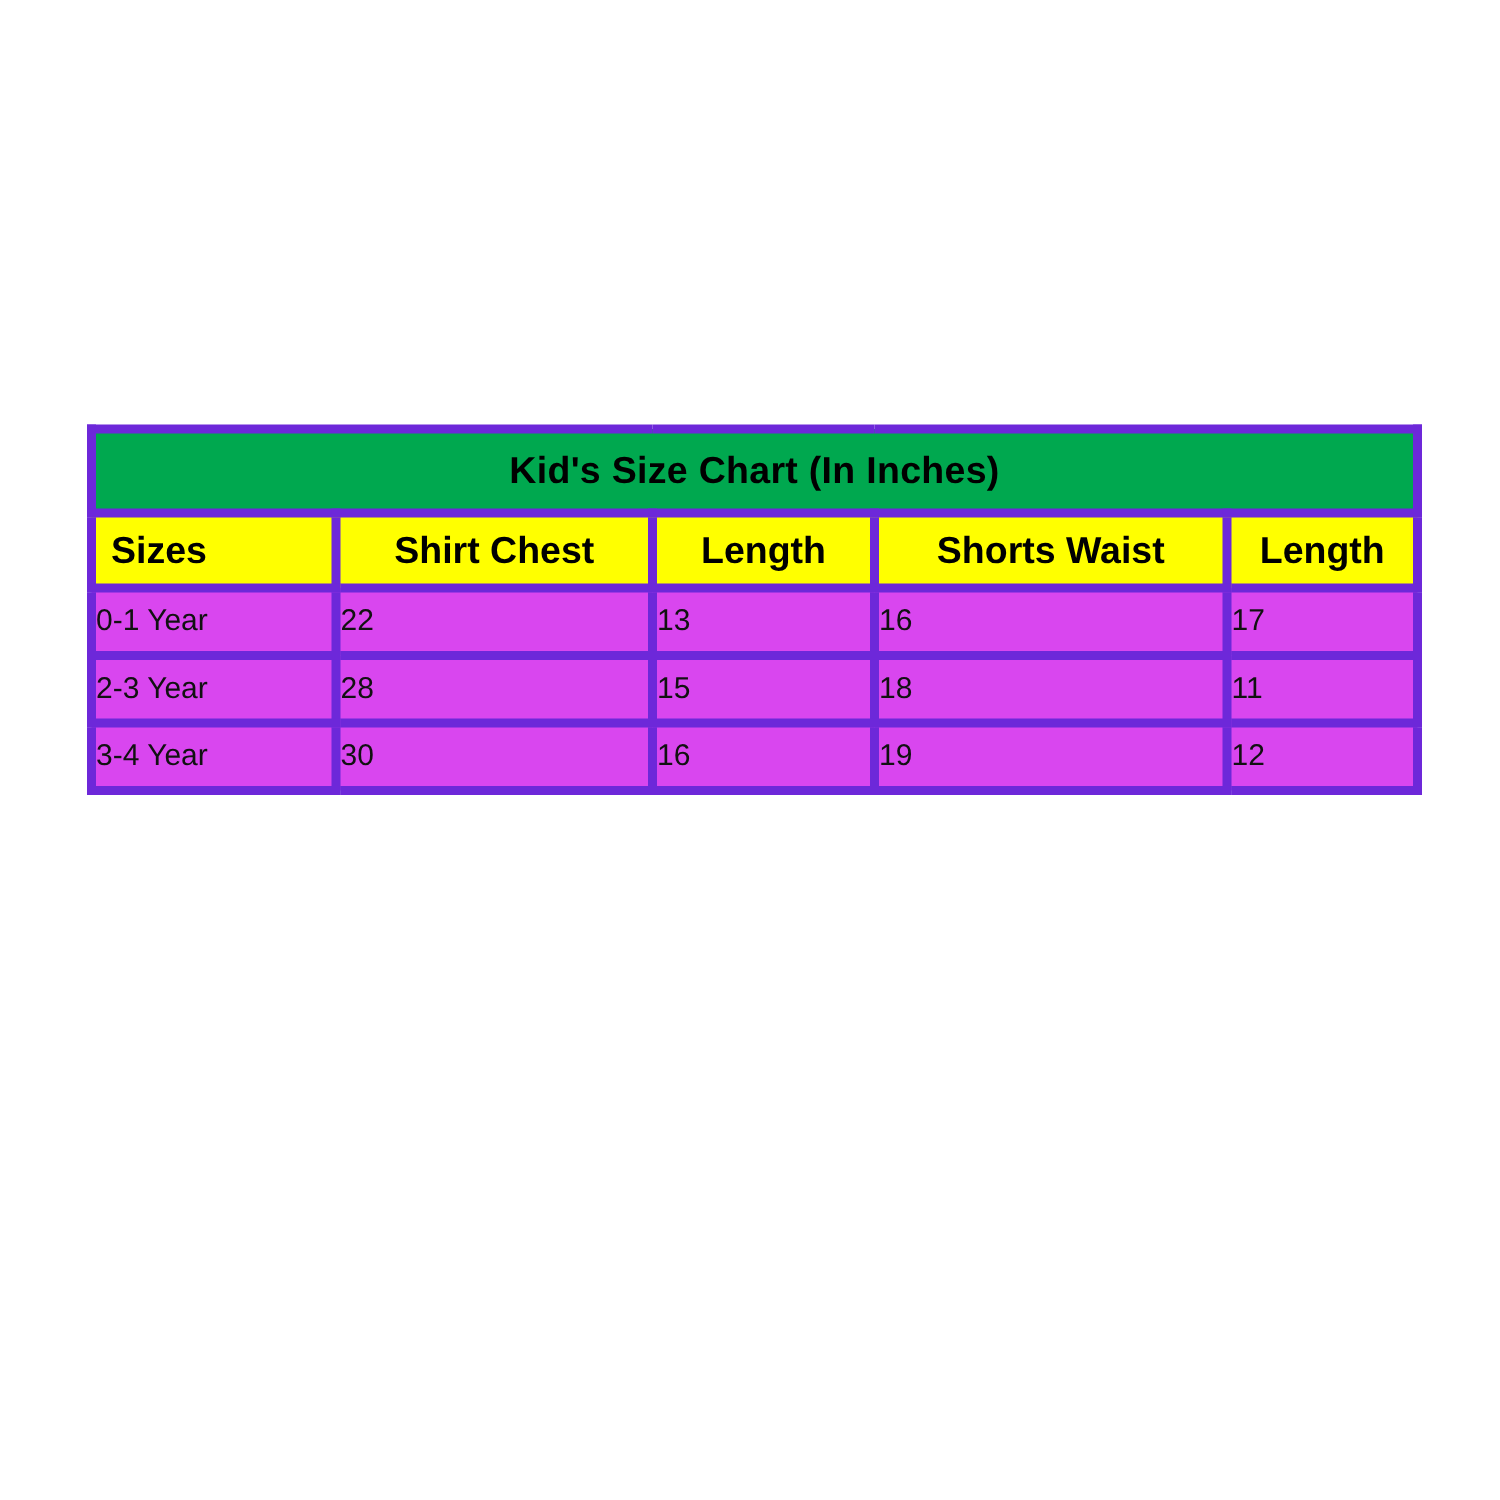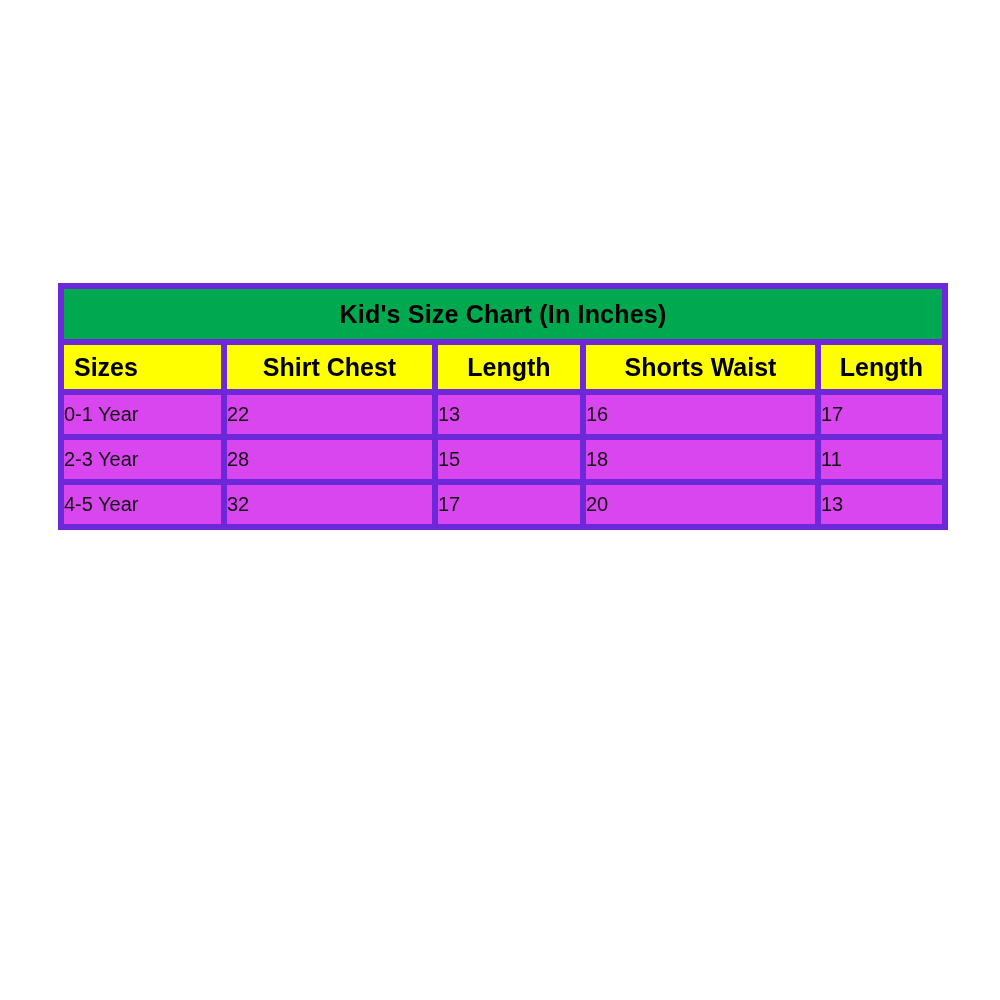--- a/index.html
+++ b/index.html
@@ -105,22 +105,22 @@
           <td class="body-cell">17</td>
         </tr>
         <tr>
           <td class="body-cell">2-3 Year</td>
           <td class="body-cell">28</td>
           <td class="body-cell">15</td>
           <td class="body-cell">18</td>
           <td class="body-cell">11</td>
         </tr>
         <tr>
-          <td class="body-cell">4-5 Year</td>
-          <td class="body-cell">32</td>
-          <td class="body-cell">17</td>
-          <td class="body-cell">20</td>
-          <td class="body-cell">13</td>
+          <td class="body-cell">3-4 Year</td>
+          <td class="body-cell">30</td>
+          <td class="body-cell">16</td>
+          <td class="body-cell">19</td>
+          <td class="body-cell">12</td>
         </tr>
       </tbody>
     </table>
   </div>
 </div>
 
 </body></html>

